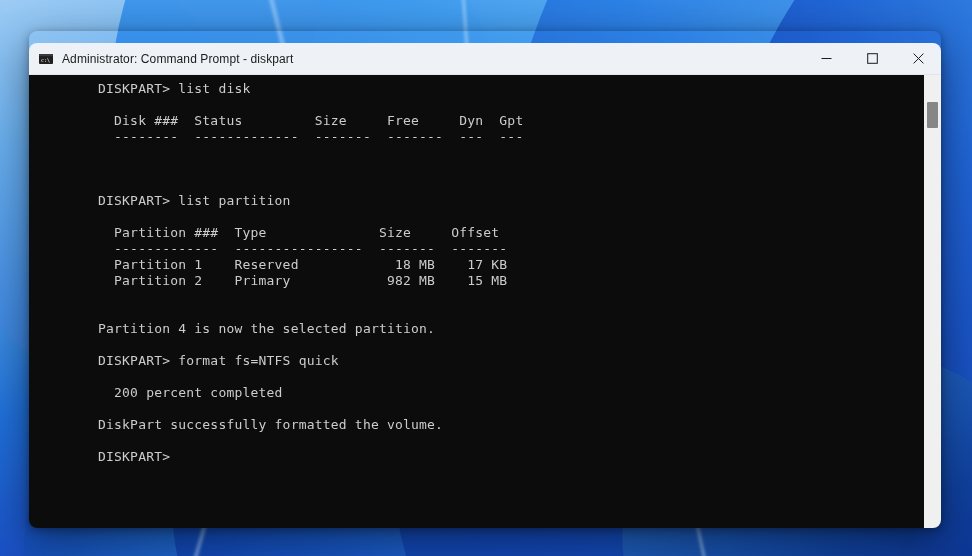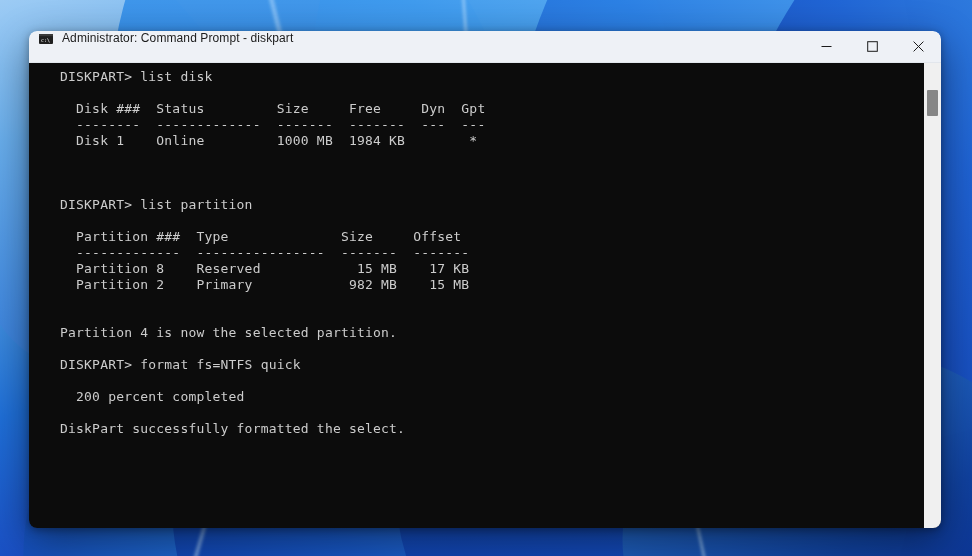--- a/index.html
+++ b/index.html
@@ -104,24 +104,26 @@
     width: 912px;
     height: 497px;
     border-radius: 8px;
     overflow: hidden;
     box-shadow: 0 14px 40px rgba(0,0,0,.45), 0 2px 8px rgba(0,0,0,.35);
   }
   .titlebar {
     height: 31px;
     background: #eef1f6;
     display: flex;
+    align-items: center;
     position: relative;
     border-top-left-radius: 8px;
     border-top-right-radius: 8px;
     border-bottom: 1px solid #e2e6ec;
+    margin-top: 12px;
   }
   .title-icon {
     width: 16px;
     height: 16px;
     margin-left: 9px;
     margin-right: 8px;
     flex: 0 0 auto;
   }
   .title-text {
     font-size: 12px;
@@ -146,20 +148,21 @@
     color: #1b1b1b;
   }
   .wc:last-child { border-top-right-radius: 8px; }
 
   
   .term-wrap {
     position: relative;
     height: 466px;
     background: #0c0c0c;
     display: flex;
+    padding-left: 38px;
   }
   .term {
     flex: 1 1 auto;
     padding: 6px 0 0 3px;
     overflow: hidden;
   }
   .term-line {
     font-family: "DejaVu Sans Mono", "Liberation Mono", monospace;
     font-size: 13px;
     line-height: 16px;
@@ -236,39 +239,39 @@
       </div>
     </div>
   </div>
 
   <div class="term-wrap">
     <div class="term" id="terminal-output">
         <div class="term-line">DISKPART&gt; list disk</div>
         <div class="term-line"></div>
         <div class="term-line">  Disk ###  Status         Size     Free     Dyn  Gpt</div>
         <div class="term-line">  --------  -------------  -------  -------  ---  ---</div>
-        <div class="term-line">  Disk 1    Online         1000 MB  1984 KB        *</div>
         <div class="term-line"></div>
         <div class="term-line"></div>
         <div class="term-line"></div>
         <div class="term-line">DISKPART&gt; list partition</div>
         <div class="term-line"></div>
         <div class="term-line">  Partition ###  Type              Size     Offset</div>
         <div class="term-line">  -------------  ----------------  -------  -------</div>
-        <div class="term-line">  Partition 8    Reserved            15 MB    17 KB</div>
+        <div class="term-line">  Partition 1    Reserved            18 MB    17 KB</div>
         <div class="term-line">  Partition 2    Primary            982 MB    15 MB</div>
         <div class="term-line"></div>
         <div class="term-line"></div>
         <div class="term-line">Partition 4 is now the selected partition.</div>
         <div class="term-line"></div>
         <div class="term-line">DISKPART&gt; format fs=NTFS quick</div>
         <div class="term-line"></div>
         <div class="term-line">  200 percent completed</div>
         <div class="term-line"></div>
-        <div class="term-line">DiskPart successfully formatted the select.</div>
-        <div class="term-line"></div>
+        <div class="term-line">DiskPart successfully formatted the volume.</div>
+        <div class="term-line"></div>
+        <div class="term-line">DISKPART&gt; </div>
       </div>
     <div class="scrollbar">
       <div class="sb-thumb"></div>
     </div>
   </div>
 
 </div>
 
 </body></html>

